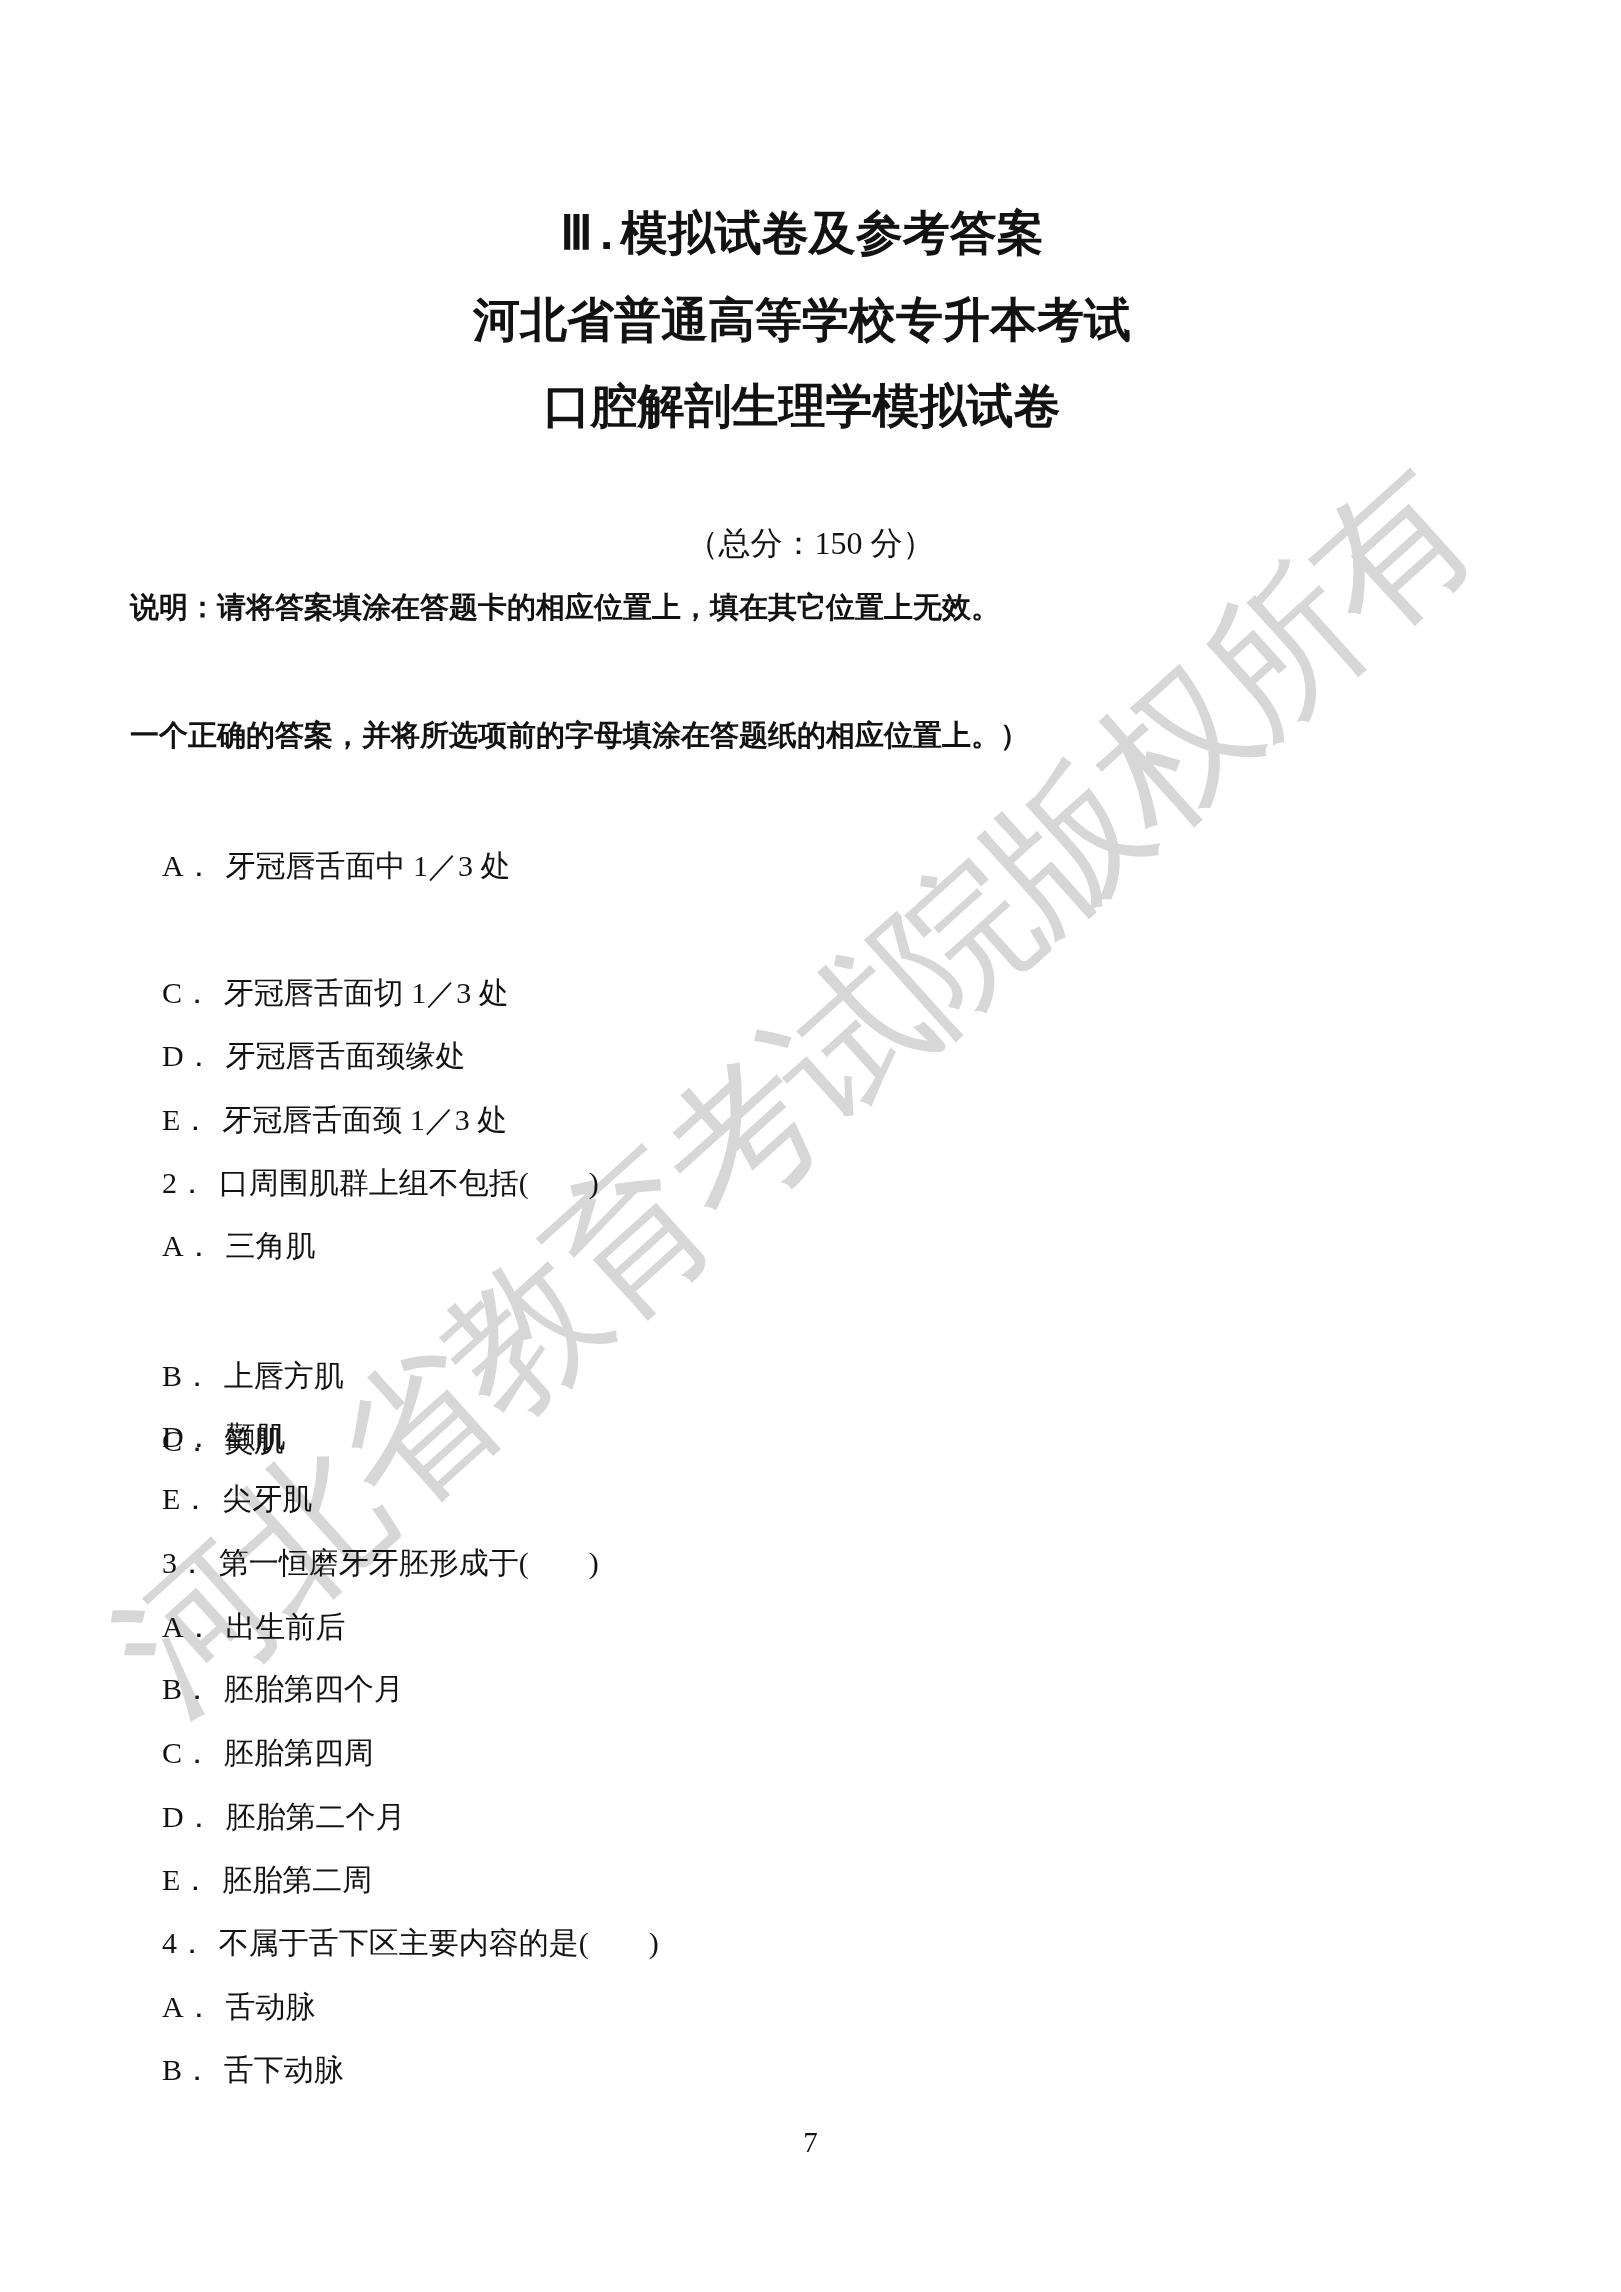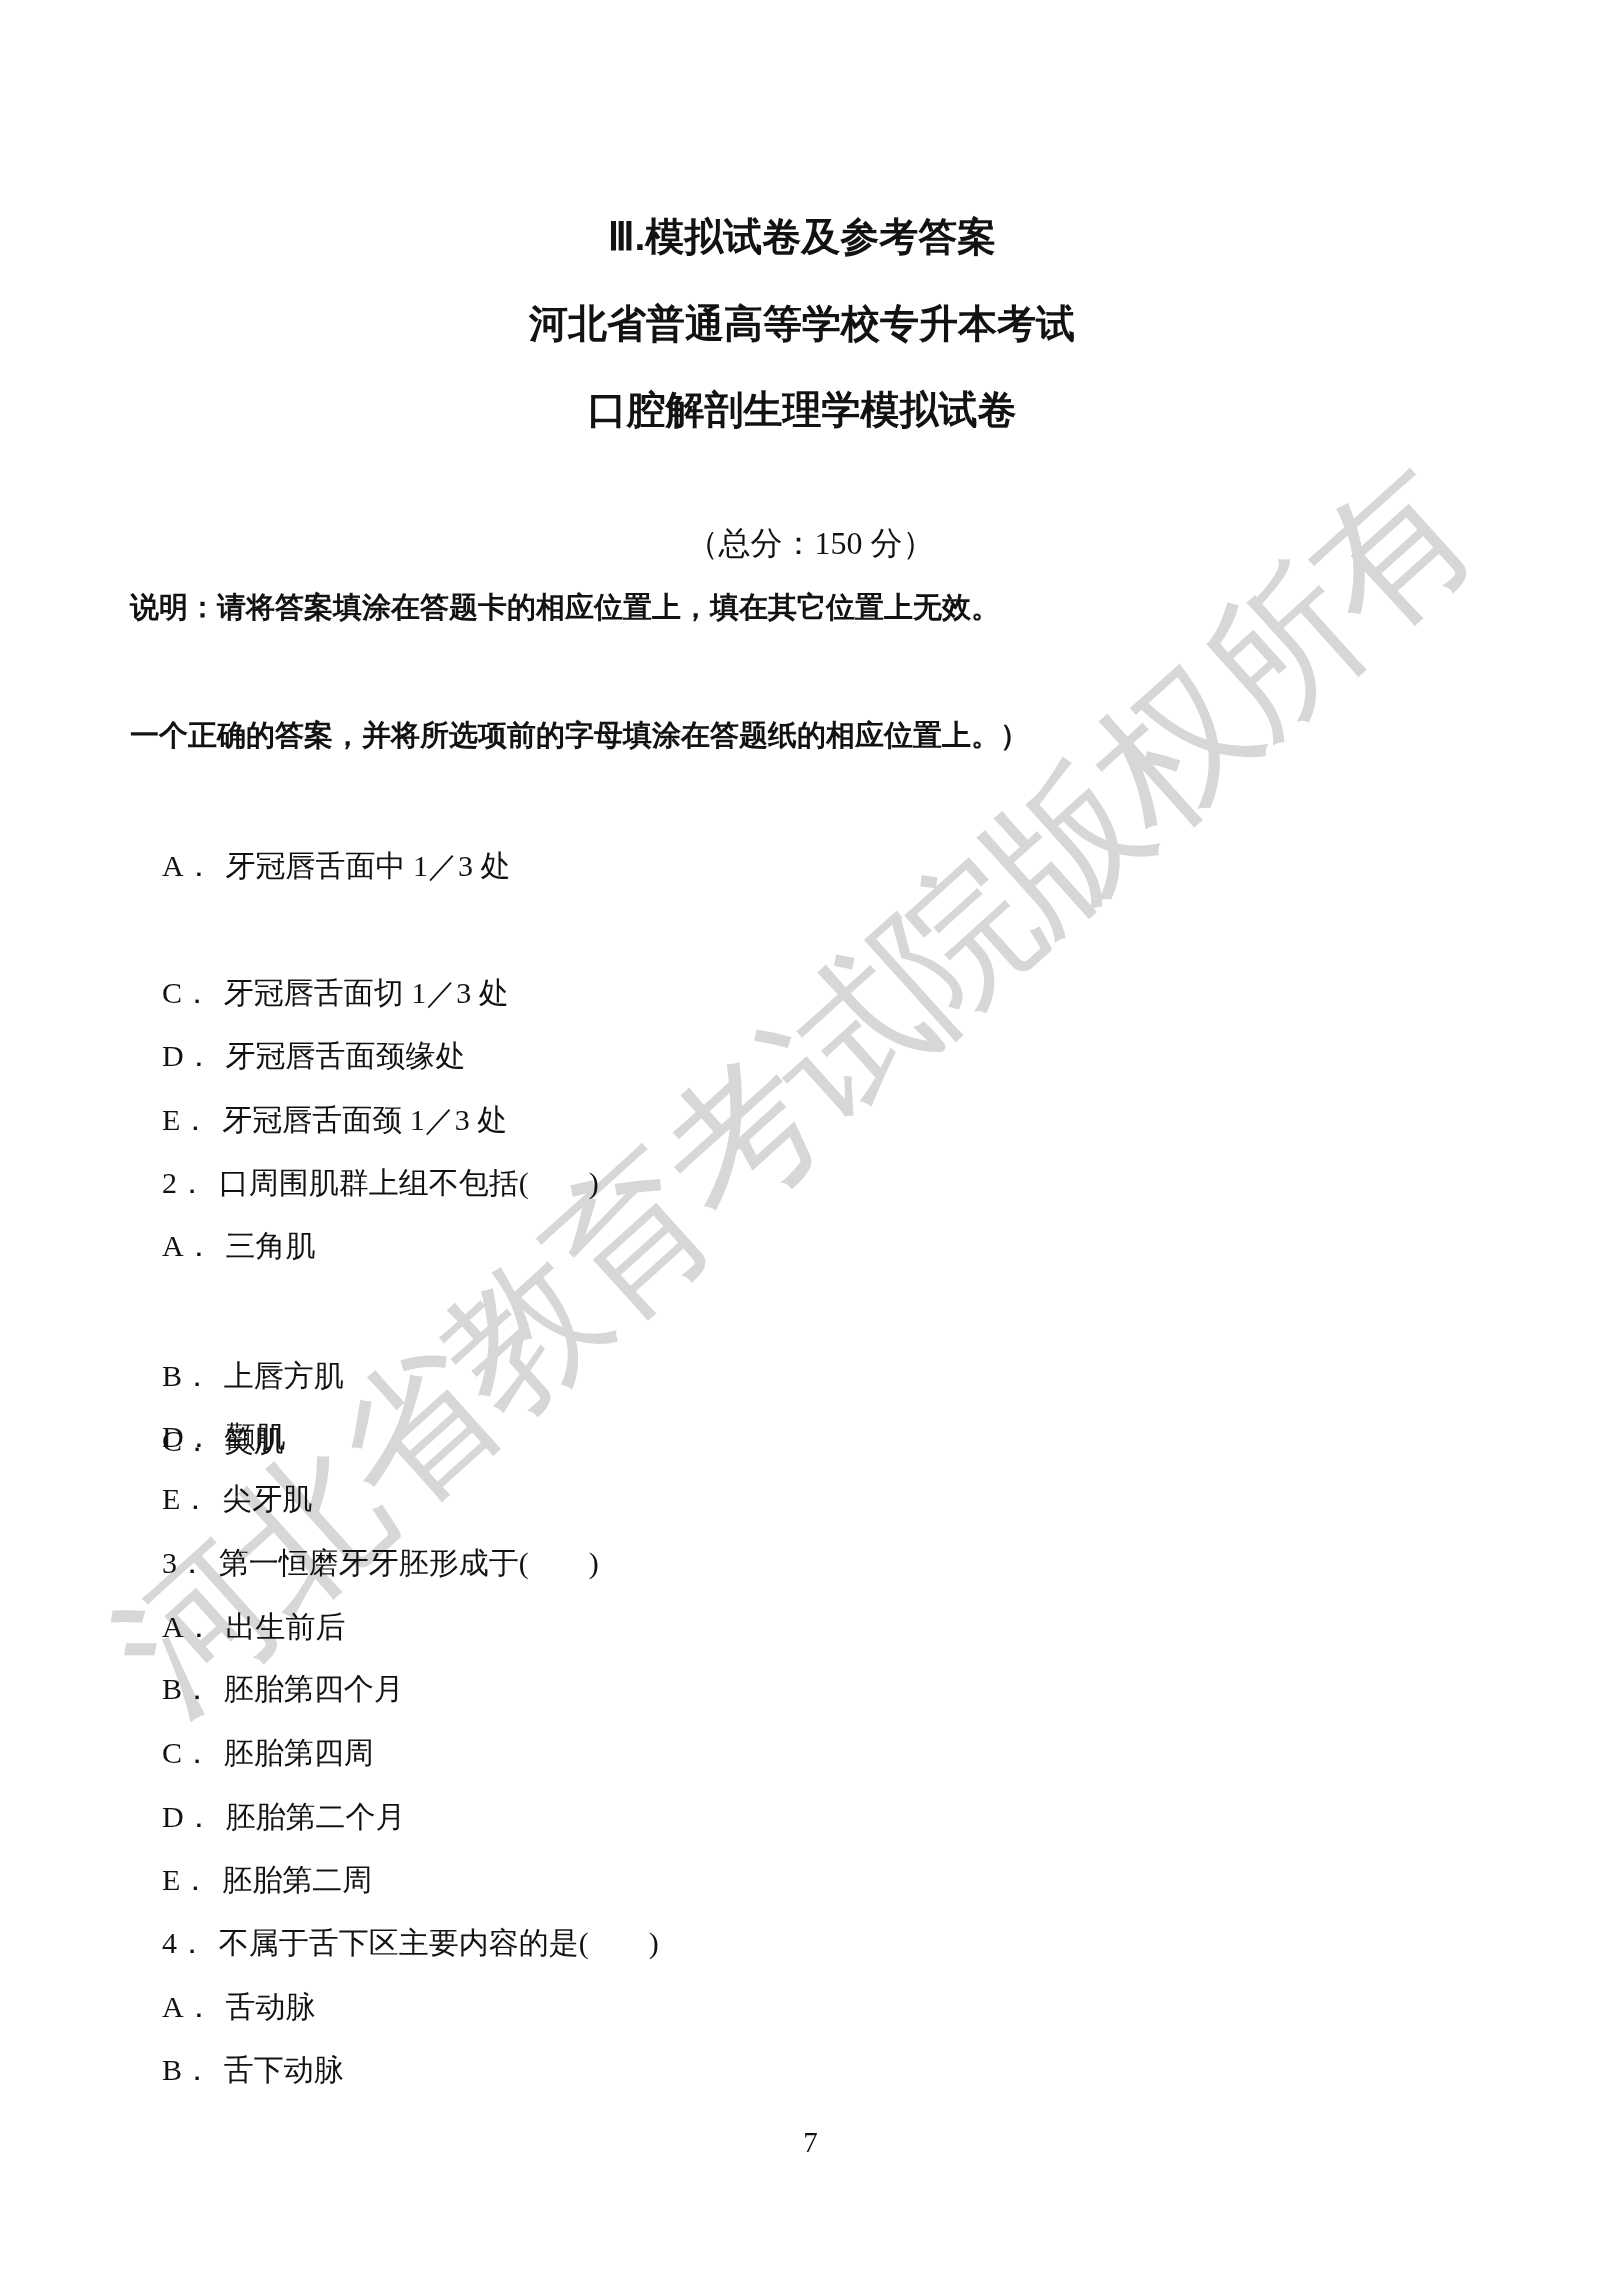--- a/index.html
+++ b/index.html
@@ -46,23 +46,23 @@
     right: 0;
     text-align: center;
   }
   .title {
     position: absolute;
     left: 0;
     right: 17px;
     text-align: center;
     height: 90px;
     line-height: 90px;
-    font-family: Liberation Sans, sans-serif;
+    font-family: Liberation Mono, monospace;
     font-weight: 700;
-    font-size: 39px;
+    font-size: 47px;
     white-space: nowrap;
   }
   .subline {
     font-size: 32px;
     font-family: "Liberation Serif", "DejaVu Serif", serif;
   }
   .boldline {
     font-family: "Liberation Sans", "DejaVu Sans", sans-serif;
     font-weight: 700;
     font-size: 29px;

